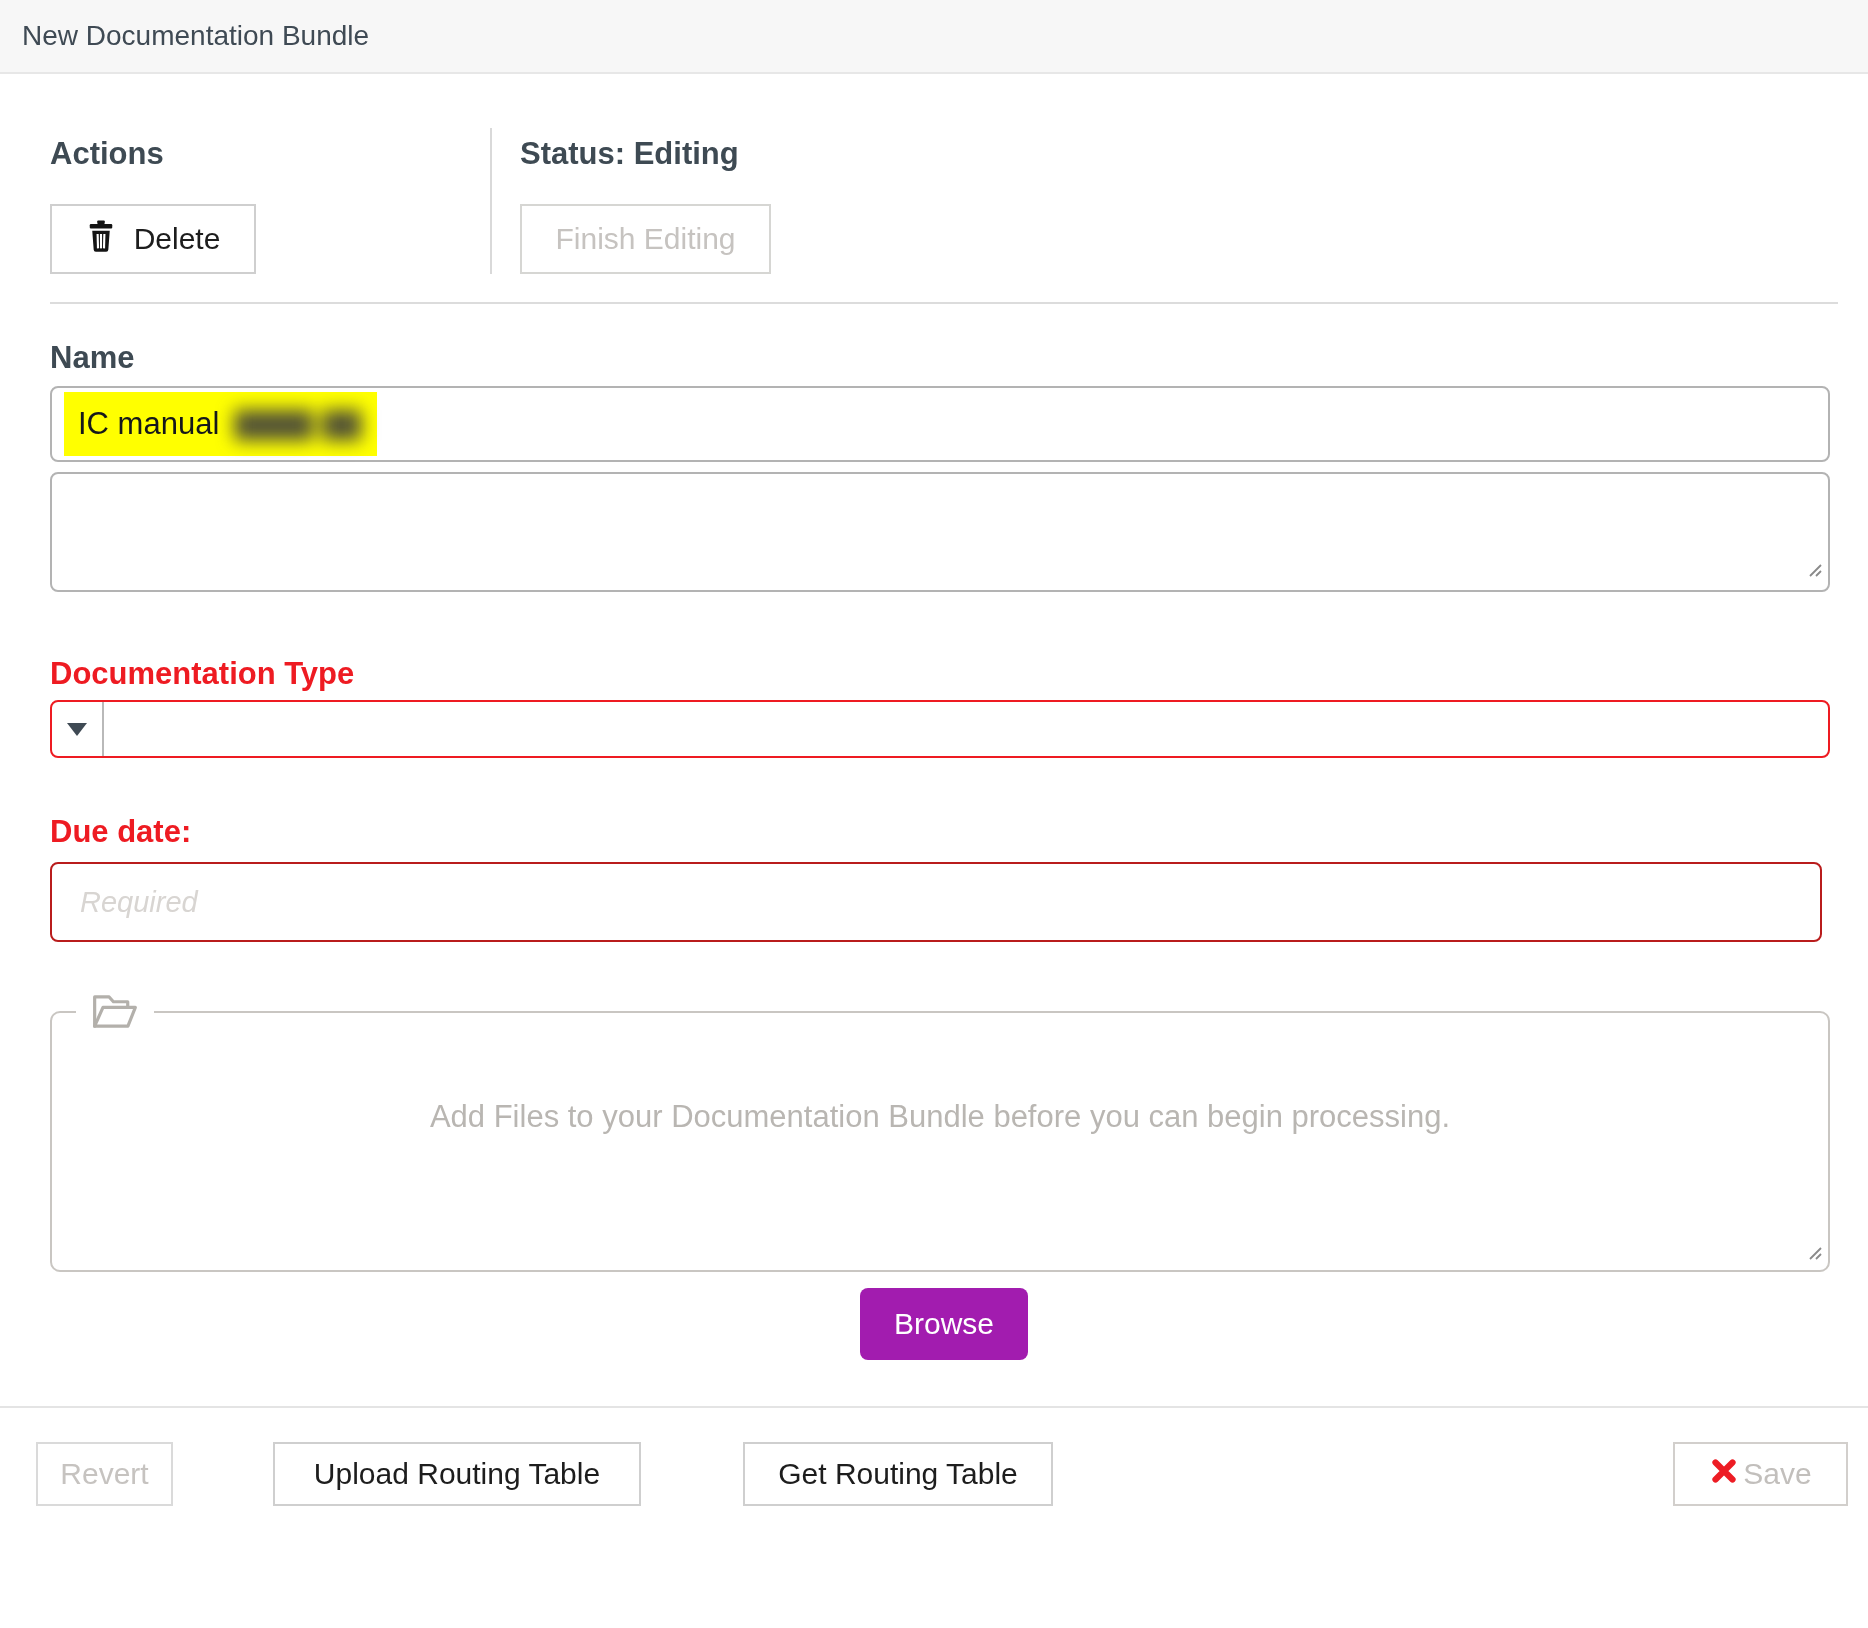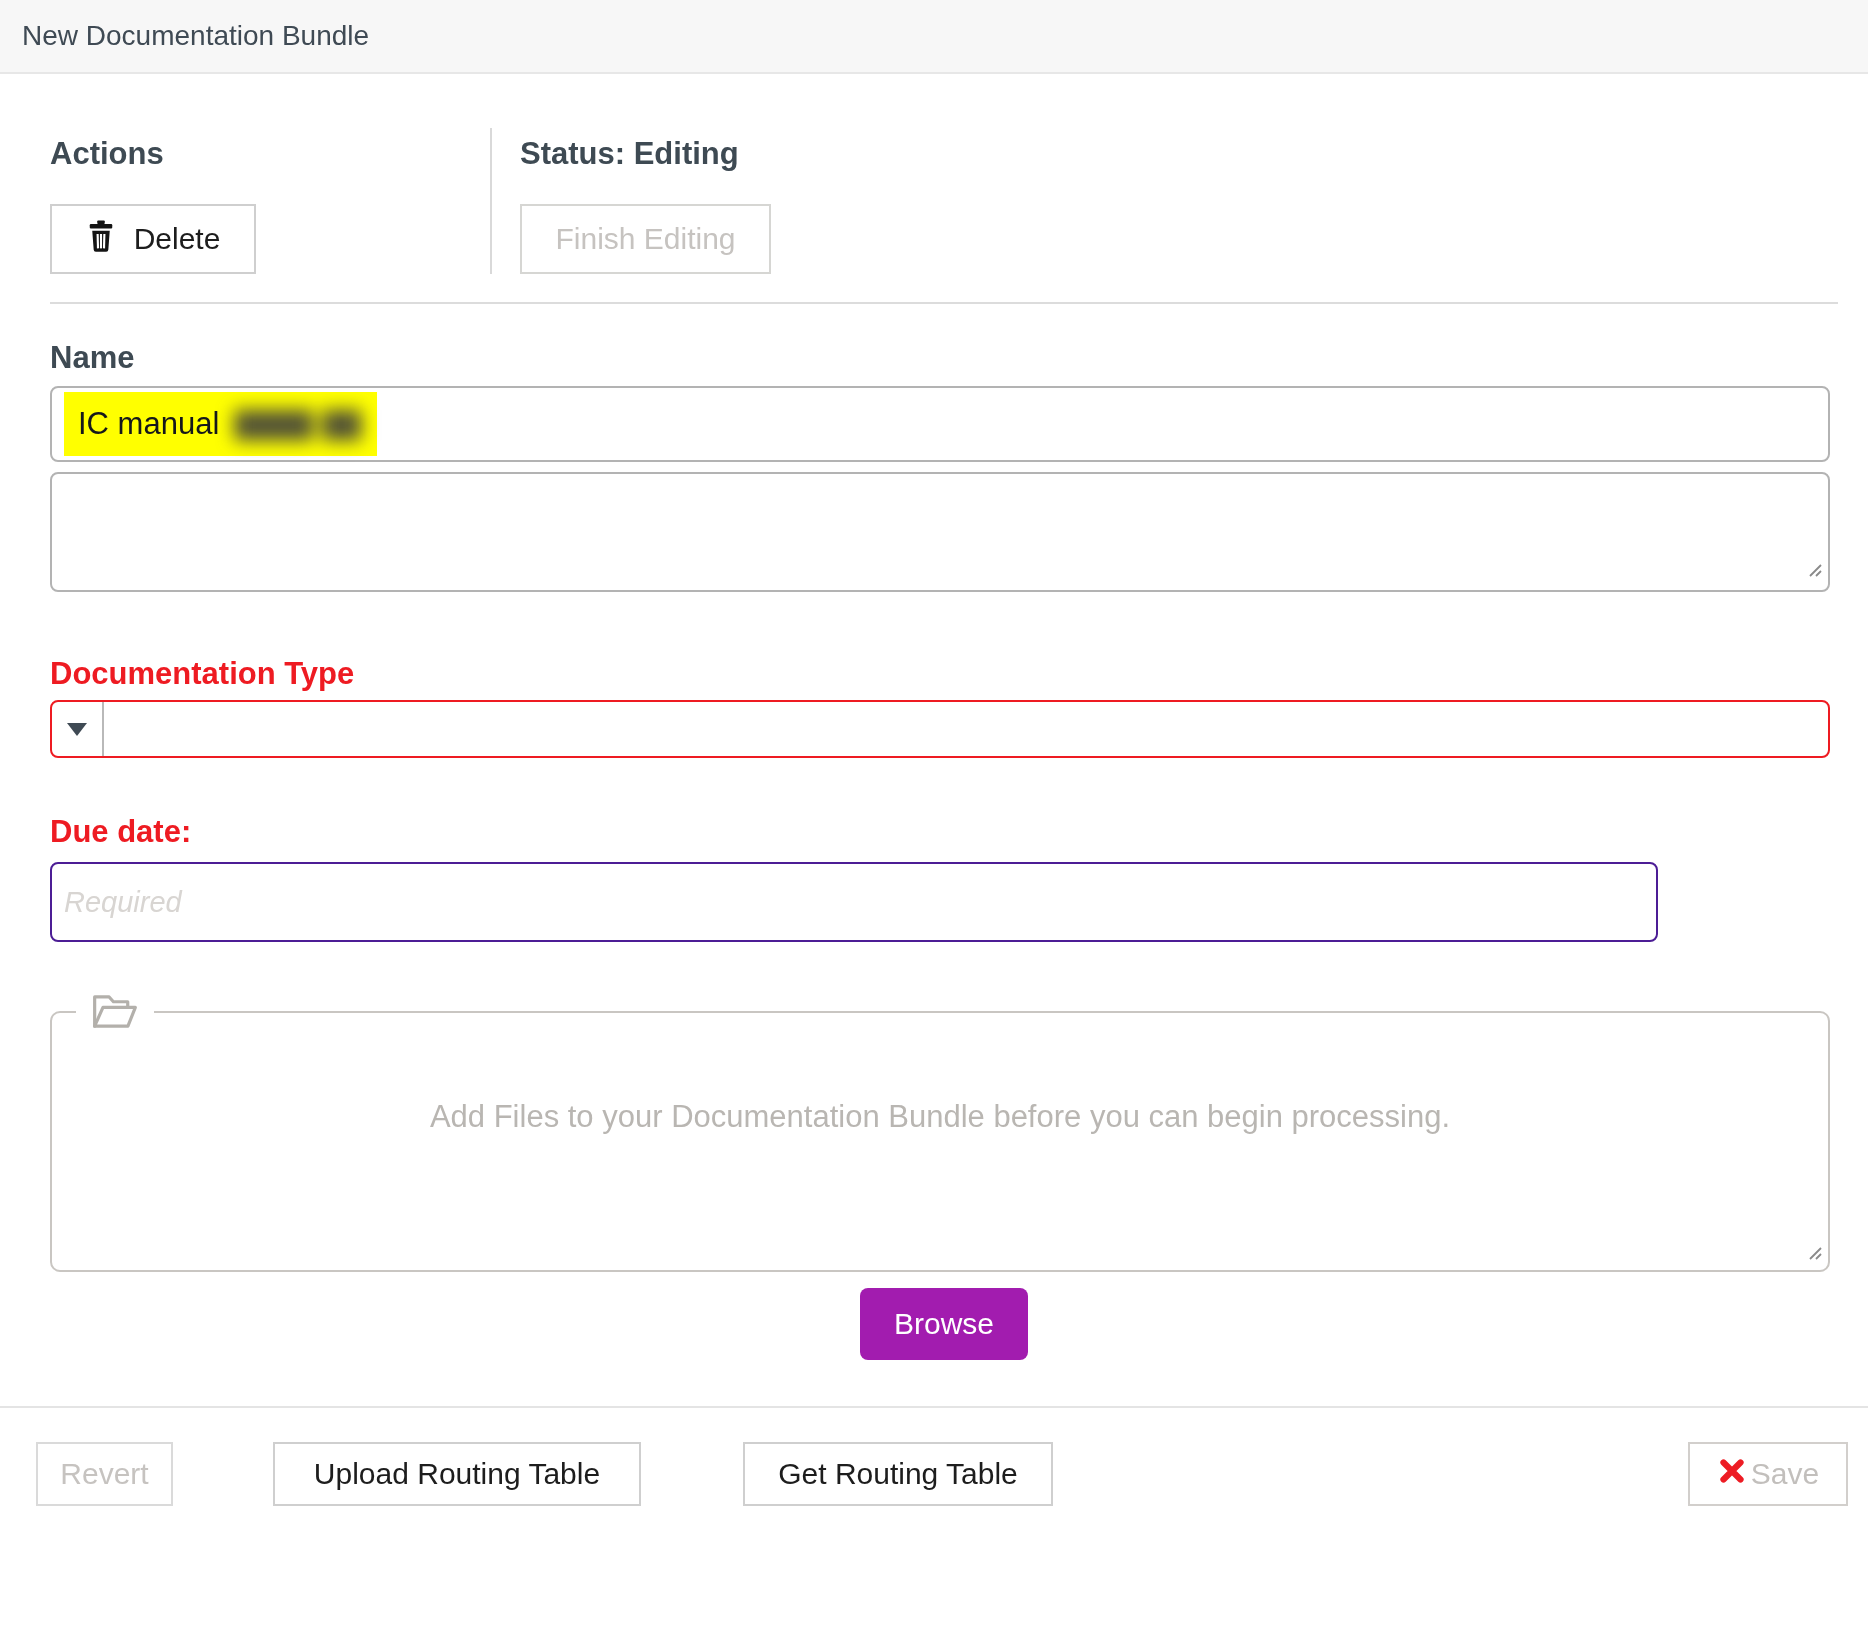--- a/index.html
+++ b/index.html
@@ -119,27 +119,27 @@
   .caret-down {
     width: 0; height: 0;
     border-left: 10px solid transparent;
     border-right: 10px solid transparent;
     border-top: 13px solid #3f4a54;
   }
   .select-value { flex: 1; font-size: 30px; display: flex; align-items: center; padding-left: 16px; }
 
   .due-input {
     margin-top: 12px;
-    width: 1608px;
+    width: 1772px;
     height: 80px;
-    border: 2px solid #4c1d95;
-    border-radius: 8px;
-    font-family: "Liberation Sans", sans-serif;
-    font-size: 30px;
-    padding: 0 12px;
+    border: 2px solid #b91c1c;
+    border-radius: 8px;
+    font-family: "Liberation Sans", sans-serif;
+    font-size: 30px;
+    padding: 0 28px;
     color: #3f4a54;
     outline: none;
   }
   .due-input::placeholder { color: #d8d5d2; font-style: italic; font-size: 29px; }
 
   
   .dropzone {
     position: relative;
     margin-top: 52px;
     width: 1780px;
@@ -175,21 +175,21 @@
     border-top: 2px solid #e4e4e4;
     padding: 34px 20px 16px 36px;
     display: flex;
     align-items: center;
     background: #ffffff;
   }
   .footer .btn { height: 64px; }
   .revert-btn { width: 137px; color: #c6c3c0; border-color: #dadada; }
   .upload-btn { width: 368px; margin-left: 100px; }
   .get-btn { width: 310px; margin-left: 102px; }
-  .save-btn { width: 160px; margin-left: auto; gap: 4px; color: #c2bfbc; border-color: #d2cfcc; }
+  .save-btn { width: 175px; margin-left: auto; gap: 4px; color: #c2bfbc; border-color: #d2cfcc; }
 </style>
 </head>
 <body>
 
 <div>
 
   <header class="topbar">
     <span class="title">New Documentation Bundle</span>
   </header>
 

